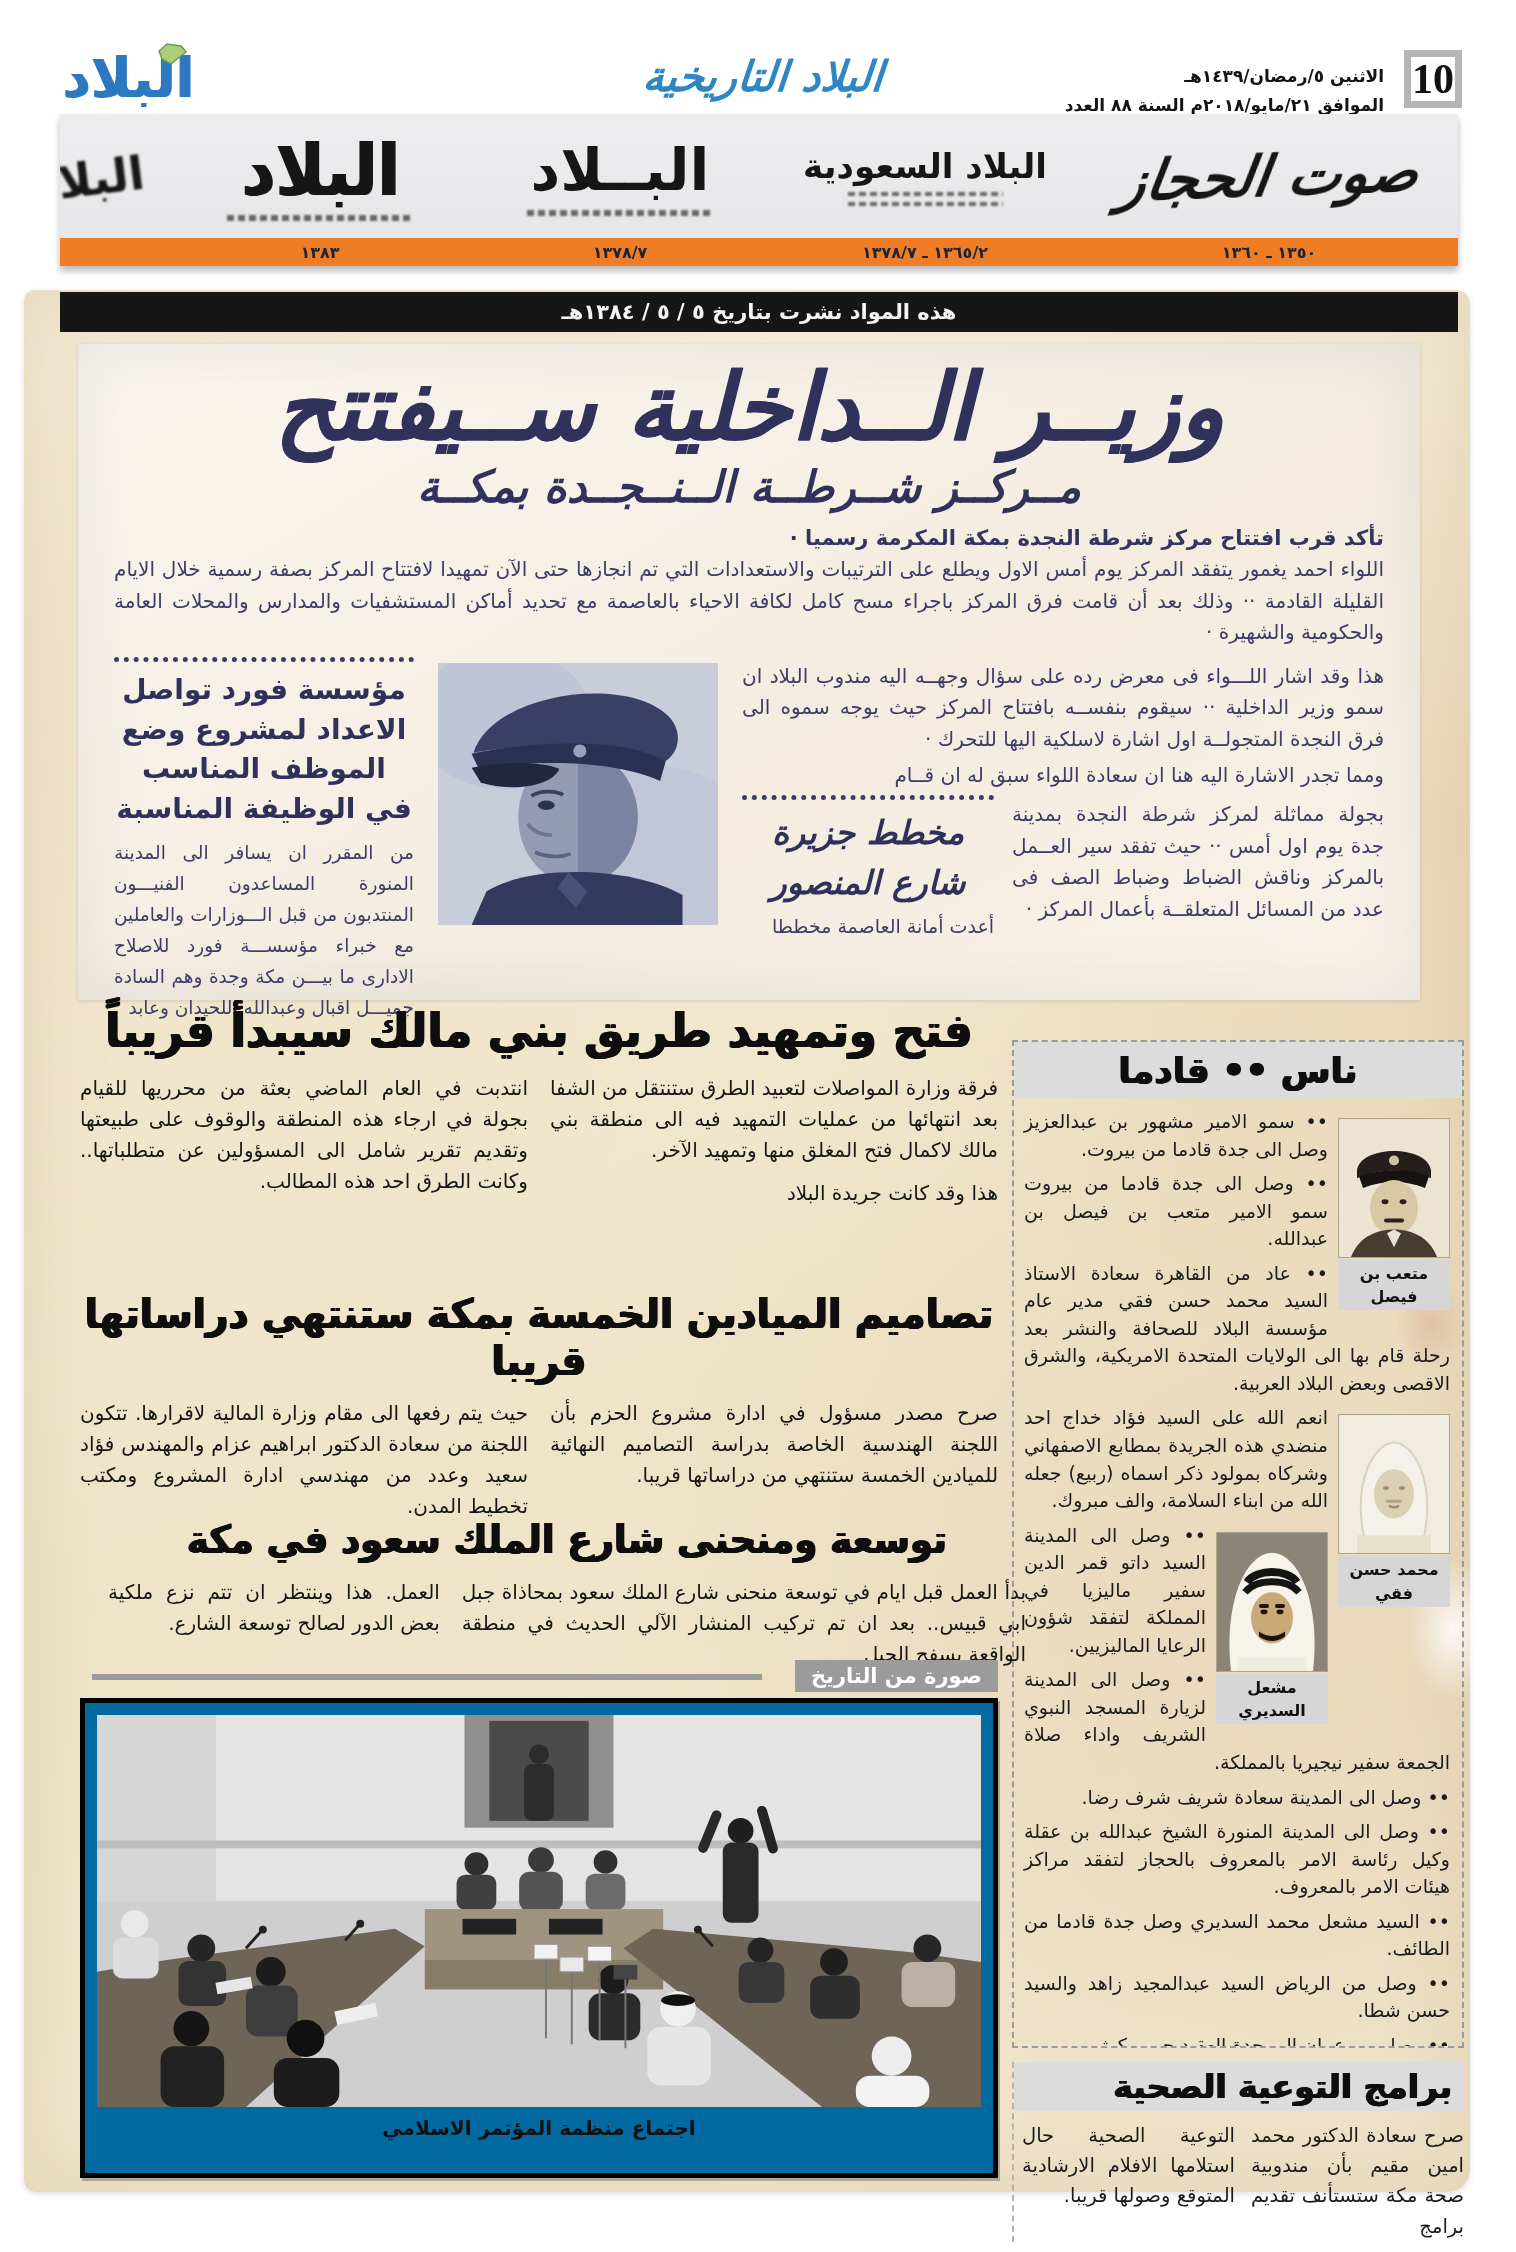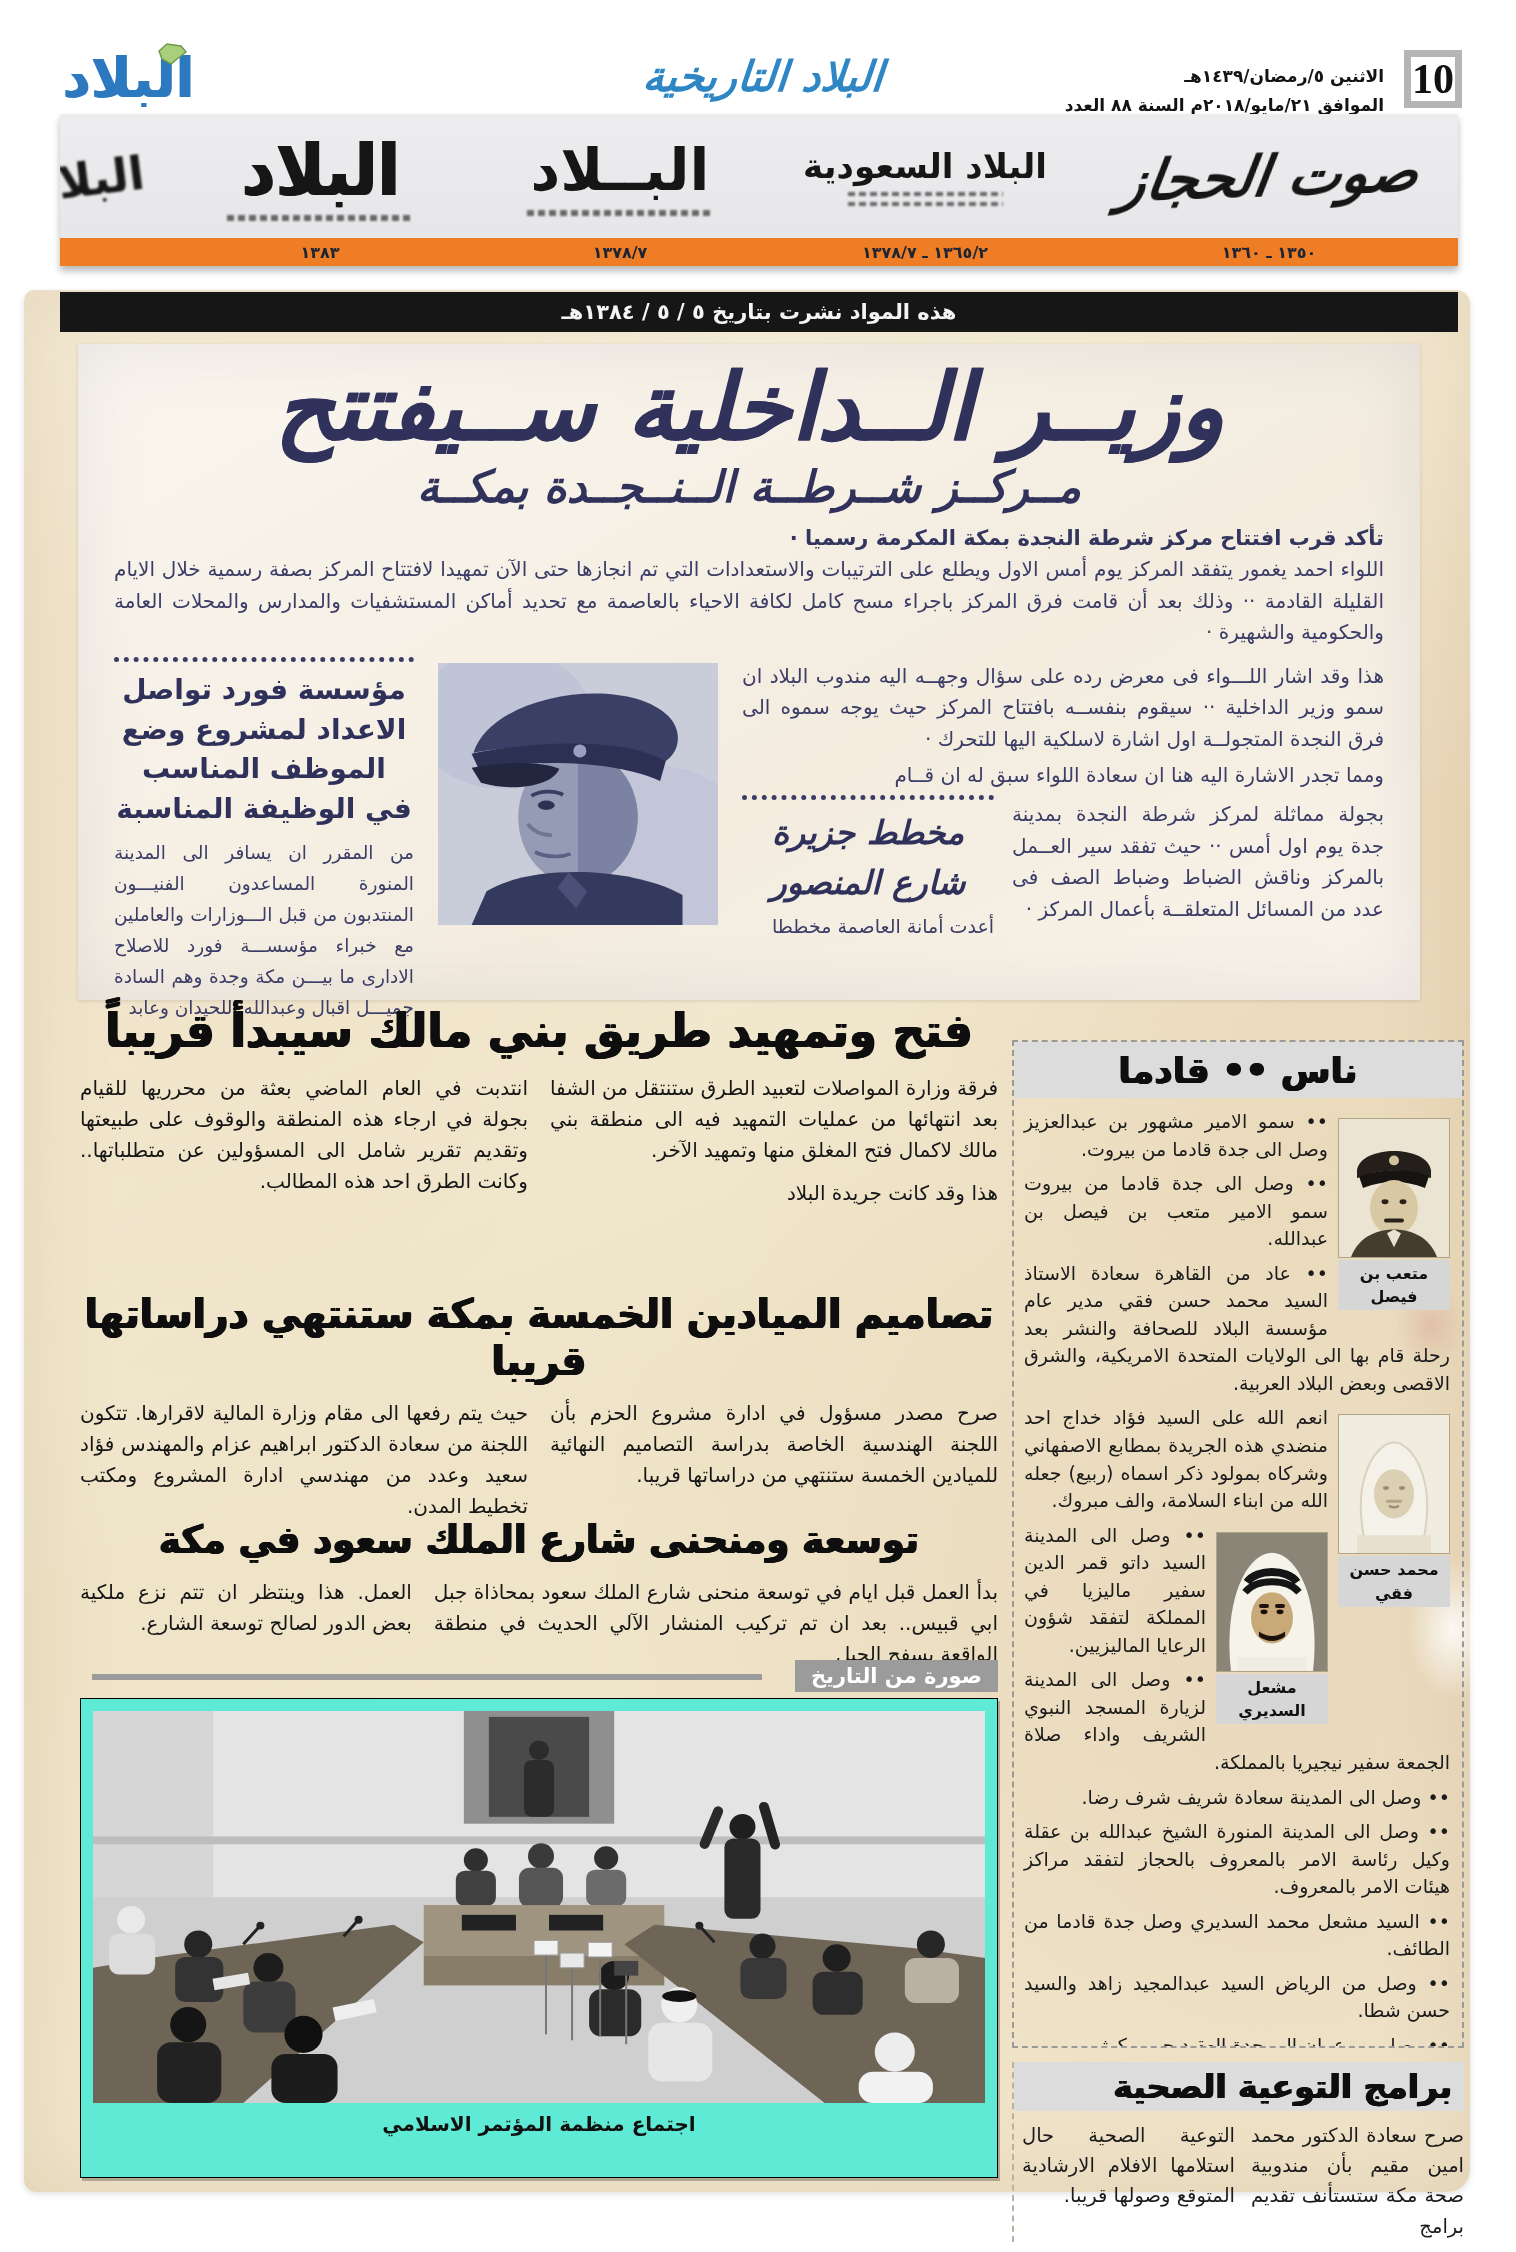--- a/index.html
+++ b/index.html
@@ -75,33 +75,33 @@
   .c-side { width:300px; flex:none; border-top:5px dotted #3b3d66; padding-top:8px; }
   .c-side .sh { font-size:28px; font-weight:bold; line-height:1.42; text-align:center; color:#2f315a; margin-bottom:8px; }
   .c-side .sb { font-size:18.5px; line-height:1.68; text-align:justify; }
 
   
   .art { position:absolute; left:80px; width:918px; direction:rtl; color:#161616; }
   .art .head { font-weight:bold; text-align:center; color:#0e0e0e;
       text-shadow:.9px 0 #0e0e0e, -.9px 0 #0e0e0e, 0 .6px #0e0e0e; transform:scaleY(1.05); }
   #art1 { top:1004px; } #art1 .head { font-size:45px; }
   #art2 { top:1292px; } #art2 .head { font-size:39px; }
-  #art3 { top:1518px; } #art3 .head { font-size:37px; }
+  #art3 { top:1518px;margin-left:28px; } #art3 .head { font-size:37px; }
   .cols { display:flex; gap:22px; margin-top:16px; }
   .col { flex:1; min-width:0; font-size:20px; line-height:1.55; text-align:justify; }
   .colend { margin-top:12px; }
   .w62 { flex:1.7; } .w38 { flex:1; }
 
   
   #histlabel { position:absolute; left:80px; top:1660px; width:918px; height:34px; }
   #histlabel .rule { position:absolute; left:12px; right:236px; top:14px; height:6px; background:#9b9b9b; }
   #histlabel .badge { position:absolute; right:0; top:0; background:#9b9b9b; color:#fff; font-weight:bold;
       font-size:21px; padding:4px 16px; direction:rtl; }
-  #photobox { position:absolute; left:80px; top:1698px; width:918px; height:480px; background:#5eead4;
-      border:1px solid #000000; box-shadow:2px 3px 0 rgba(0,0,0,.25); padding:12px; }
+  #photobox { position:absolute; left:80px; top:1698px; width:918px; height:480px; background:#0369a1;
+      border:5px solid #000000; box-shadow:2px 3px 0 rgba(0,0,0,.25); padding:12px; }
   #photobox .photo { width:100%; height:392px; overflow:hidden; background:#8a8a8a; }
   #photobox .photo svg { width:100%; height:100%; display:block; }
   #photobox .pcaption { height:42px; display:flex; align-items:center; justify-content:center;
       font-weight:bold; font-size:20px; color:#111; direction:rtl; }
 
   
   #people { position:absolute; left:1012px; top:1040px; width:452px; height:1008px;
       border:2px dashed #9a9a9a; direction:rtl; overflow:hidden; }
   .pn-head { background:#dcdcdc; height:56px; display:flex; align-items:center; justify-content:center;
       font-size:36px; font-weight:bold; color:#0e0e0e; text-shadow:.8px 0 #0e0e0e,-.8px 0 #0e0e0e; }

